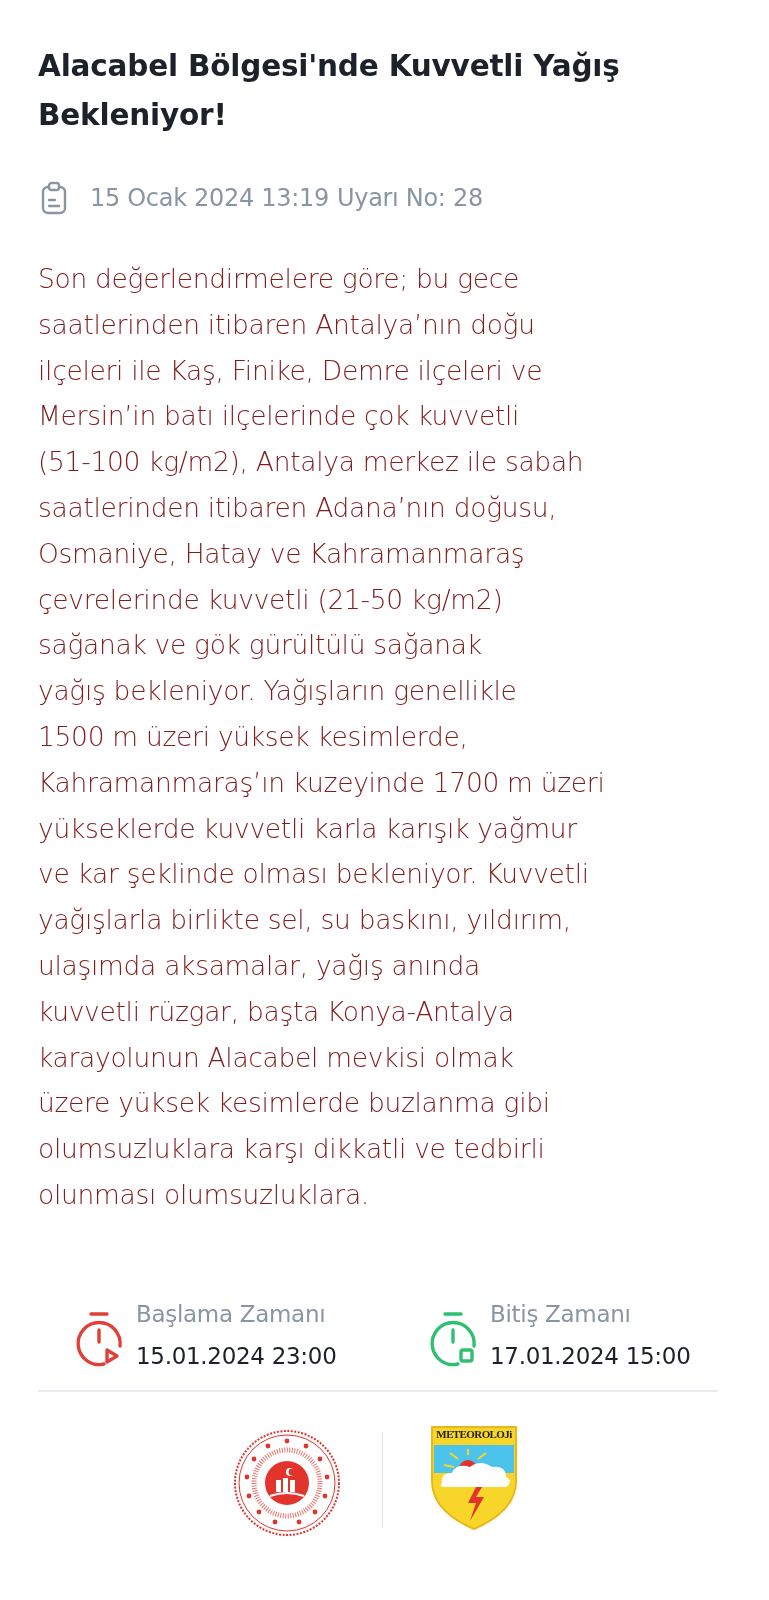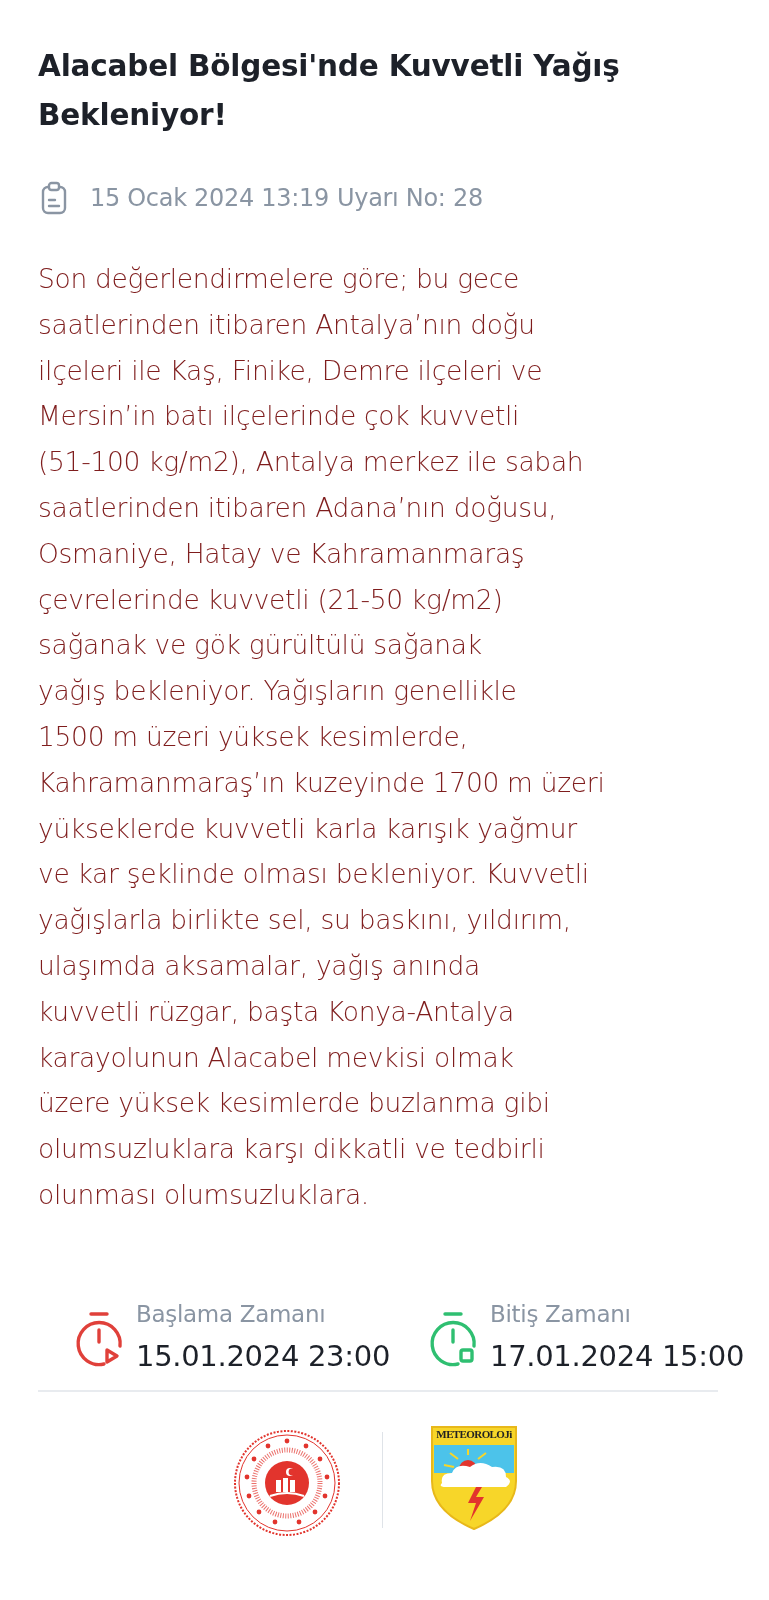--- a/index.html
+++ b/index.html
@@ -24,21 +24,21 @@
     color: #7f1d1d; letter-spacing: -0.3px; font-weight: 300;
   }
   .body .line { display: block; white-space: nowrap; }
   .times { position: absolute; top: 1262px; left: 0; width: 769px; height: 90px; }
   .time-block { position: absolute; top: 0; display: flex; margin-top: 32px; }
   .time-block.start { left: 74px; }
   .time-block.end { left: 428px; }
   .time-icon { width: 50px; height: 64px; margin-top: 12px; margin-right: 12px; }
   .time-text { display: flex; flex-direction: column; }
   .time-label { font-family: "DejaVu Sans", sans-serif; font-size: 23px; color: #8a95a3; line-height: 40px; letter-spacing: -0.3px; }
-  .time-value { font-family: "DejaVu Sans", sans-serif; font-size: 29px; color: #1d2129; line-height: 44px; letter-spacing: -0.3px; }
+  .time-value { font-family: "DejaVu Sans", sans-serif; font-size: 23px; color: #1d2129; line-height: 44px; letter-spacing: -0.3px; }
   .divider { position: absolute; left: 38px; top: 1390px; width: 680px; height: 2px; background: #e8ebef; }
   .logos { position: absolute; top: 1420px; left: 0; width: 769px; height: 120px; }
   .logo-left { position: absolute; left: 232px; top: 8px; width: 110px; height: 110px; }
   .logo-sep { position: absolute; left: 382px; top: 12px; width: 1px; height: 96px; background: #dfe3e8; }
   .logo-right { position: absolute; left: 430px; top: 5px; width: 88px; height: 106px; }
 </style>
 </head>
 <body>
 
 <div class="page">

